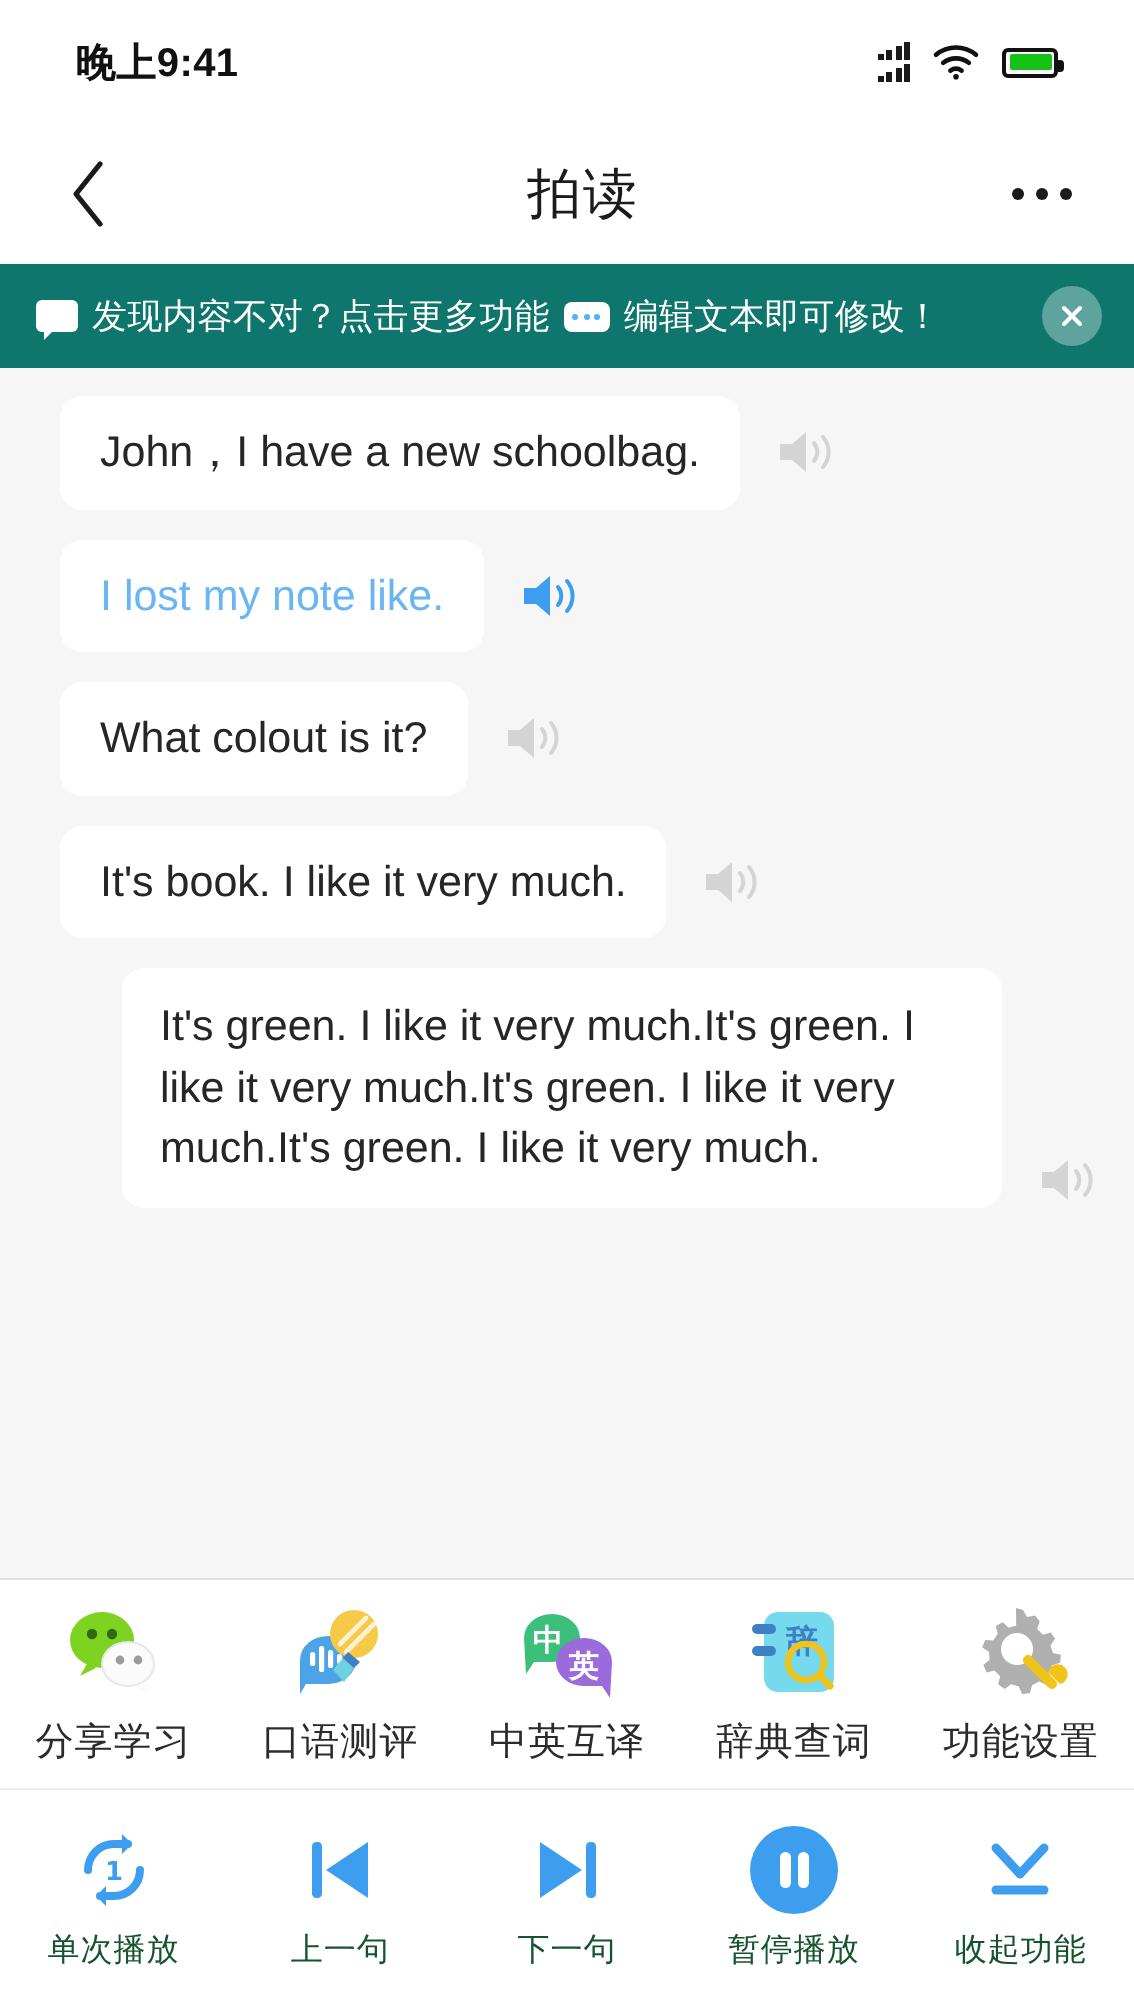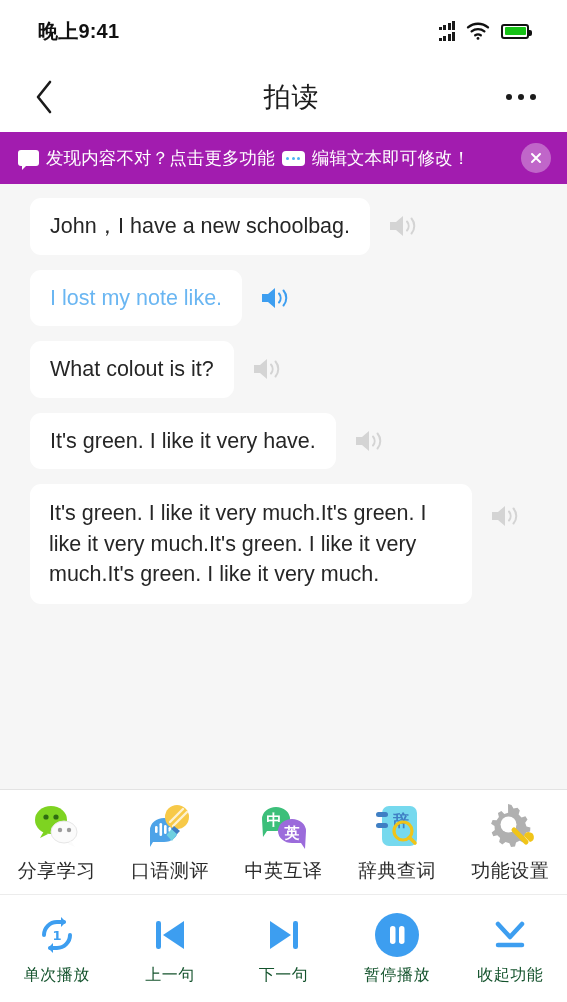--- a/index.html
+++ b/index.html
@@ -40,21 +40,21 @@
   .nav-back svg { display:block; }
   .nav-title {
     position: absolute; left: 16px; right: 0; text-align: center;
     font-size: 27px; color: #1b1b1b; letter-spacing: 1px; pointer-events: none;
   }
   .nav-more { width: 44px; height: 40px; display:flex; align-items:center; justify-content:center; gap:6px; cursor:pointer; z-index:2; }
   .nav-more i { width: 6px; height: 6px; border-radius: 50%; background: #1b1b1b; display:block; }
 
   
   .tipbar {
-    flex: 0 0 52px; height: 52px; background: #a21caf;
+    flex: 0 0 52px; height: 52px; background: #0f766e;
     display: flex; align-items: center; padding: 0 16px 0 18px; gap: 8px;
   }
   .tip-text { flex: 1; display: flex; align-items: center; gap: 7px; color: #fff; font-size: 17.5px; white-space: nowrap; letter-spacing: .1px; }
   .icon-bubble { width: 21px; height: 16px; background:#fff; border-radius: 3px; position: relative; flex: 0 0 auto; }
   .icon-bubble::after { content:""; position:absolute; left:4px; bottom:-4px; width:0;height:0;border-left:5px solid #fff; border-bottom:5px solid transparent; }
   .icon-dots { width: 23px; height: 15px; background:#fff; border-radius: 4px; display:flex; align-items:center; justify-content:center; gap:2.5px; flex:0 0 auto; }
   .icon-dots i { width:3px; height:3px; border-radius:50%; background:#4cb3f5; display:block; }
   .tip-close {
     width: 30px; height: 30px; border-radius: 50%; background: rgba(255,255,255,.33);
     display:flex; align-items:center; justify-content:center; cursor:pointer; flex:0 0 auto;
@@ -68,21 +68,21 @@
   }
   .sent-row { display: flex; align-items: center; padding: 0 16px 0 30px; margin-bottom: 15px; }
   .bubble {
     background: #ffffff; border-radius: 11px; padding: 13px 20px;
     font-size: 21.5px; color: #262626; line-height: 1.42; max-width: 440px;
   }
   .bubble.active { color: #6ab6f2; }
   .bubble.long { max-width: 442px; padding: 14px 19px; }
   .spk { margin-left: 16px; flex: 0 0 auto; display:flex; align-items:center; cursor: pointer; }
   .spk svg { display: block; }
-  .sent-row.long-row { align-items: flex-start; }
+  .sent-row.long-row { align-items: flex-end; margin-left: 31px; }
   .sent-row.long-row .spk { margin-top: 18px; }
 
   
   .tools {
     flex: 0 0 105px; background: #fff; border-top: 1px solid #e3e3e3;
     display: flex; align-items: center;
   }
   .tool { flex: 1; display:flex; flex-direction:column; align-items:center; gap:6px; cursor:pointer; }
   .tool-ico { width: 52px; height: 52px; position: relative; }
   .tool-label { font-size: 19px; color: #2b2b2b; letter-spacing: .5px; }
@@ -193,21 +193,21 @@
       <div class="spk">
         <svg width="34" height="28" viewBox="0 0 34 28">
             <path d="M4 10h6l7-6v20l-7-6H4z" fill="#d4d4d4"></path>
             <path d="M21 9.5a7 7 0 0 1 0 9" stroke="#d4d4d4" stroke-width="2" fill="none" stroke-linecap="round"></path>
             <path d="M25.5 6.5a11.5 11.5 0 0 1 0 15" stroke="#d4d4d4" stroke-width="2" fill="none" stroke-linecap="round"></path>
           </svg>
       </div>
     </div>
 
     <div class="sent-row">
-      <div class="bubble">It's green. I like it very have.</div>
+      <div class="bubble">It's book. I like it very much.</div>
       <div class="spk">
         <svg width="34" height="28" viewBox="0 0 34 28">
             <path d="M4 10h6l7-6v20l-7-6H4z" fill="#d4d4d4"></path>
             <path d="M21 9.5a7 7 0 0 1 0 9" stroke="#d4d4d4" stroke-width="2" fill="none" stroke-linecap="round"></path>
             <path d="M25.5 6.5a11.5 11.5 0 0 1 0 15" stroke="#d4d4d4" stroke-width="2" fill="none" stroke-linecap="round"></path>
           </svg>
       </div>
     </div>
 
     <div class="sent-row long-row">

